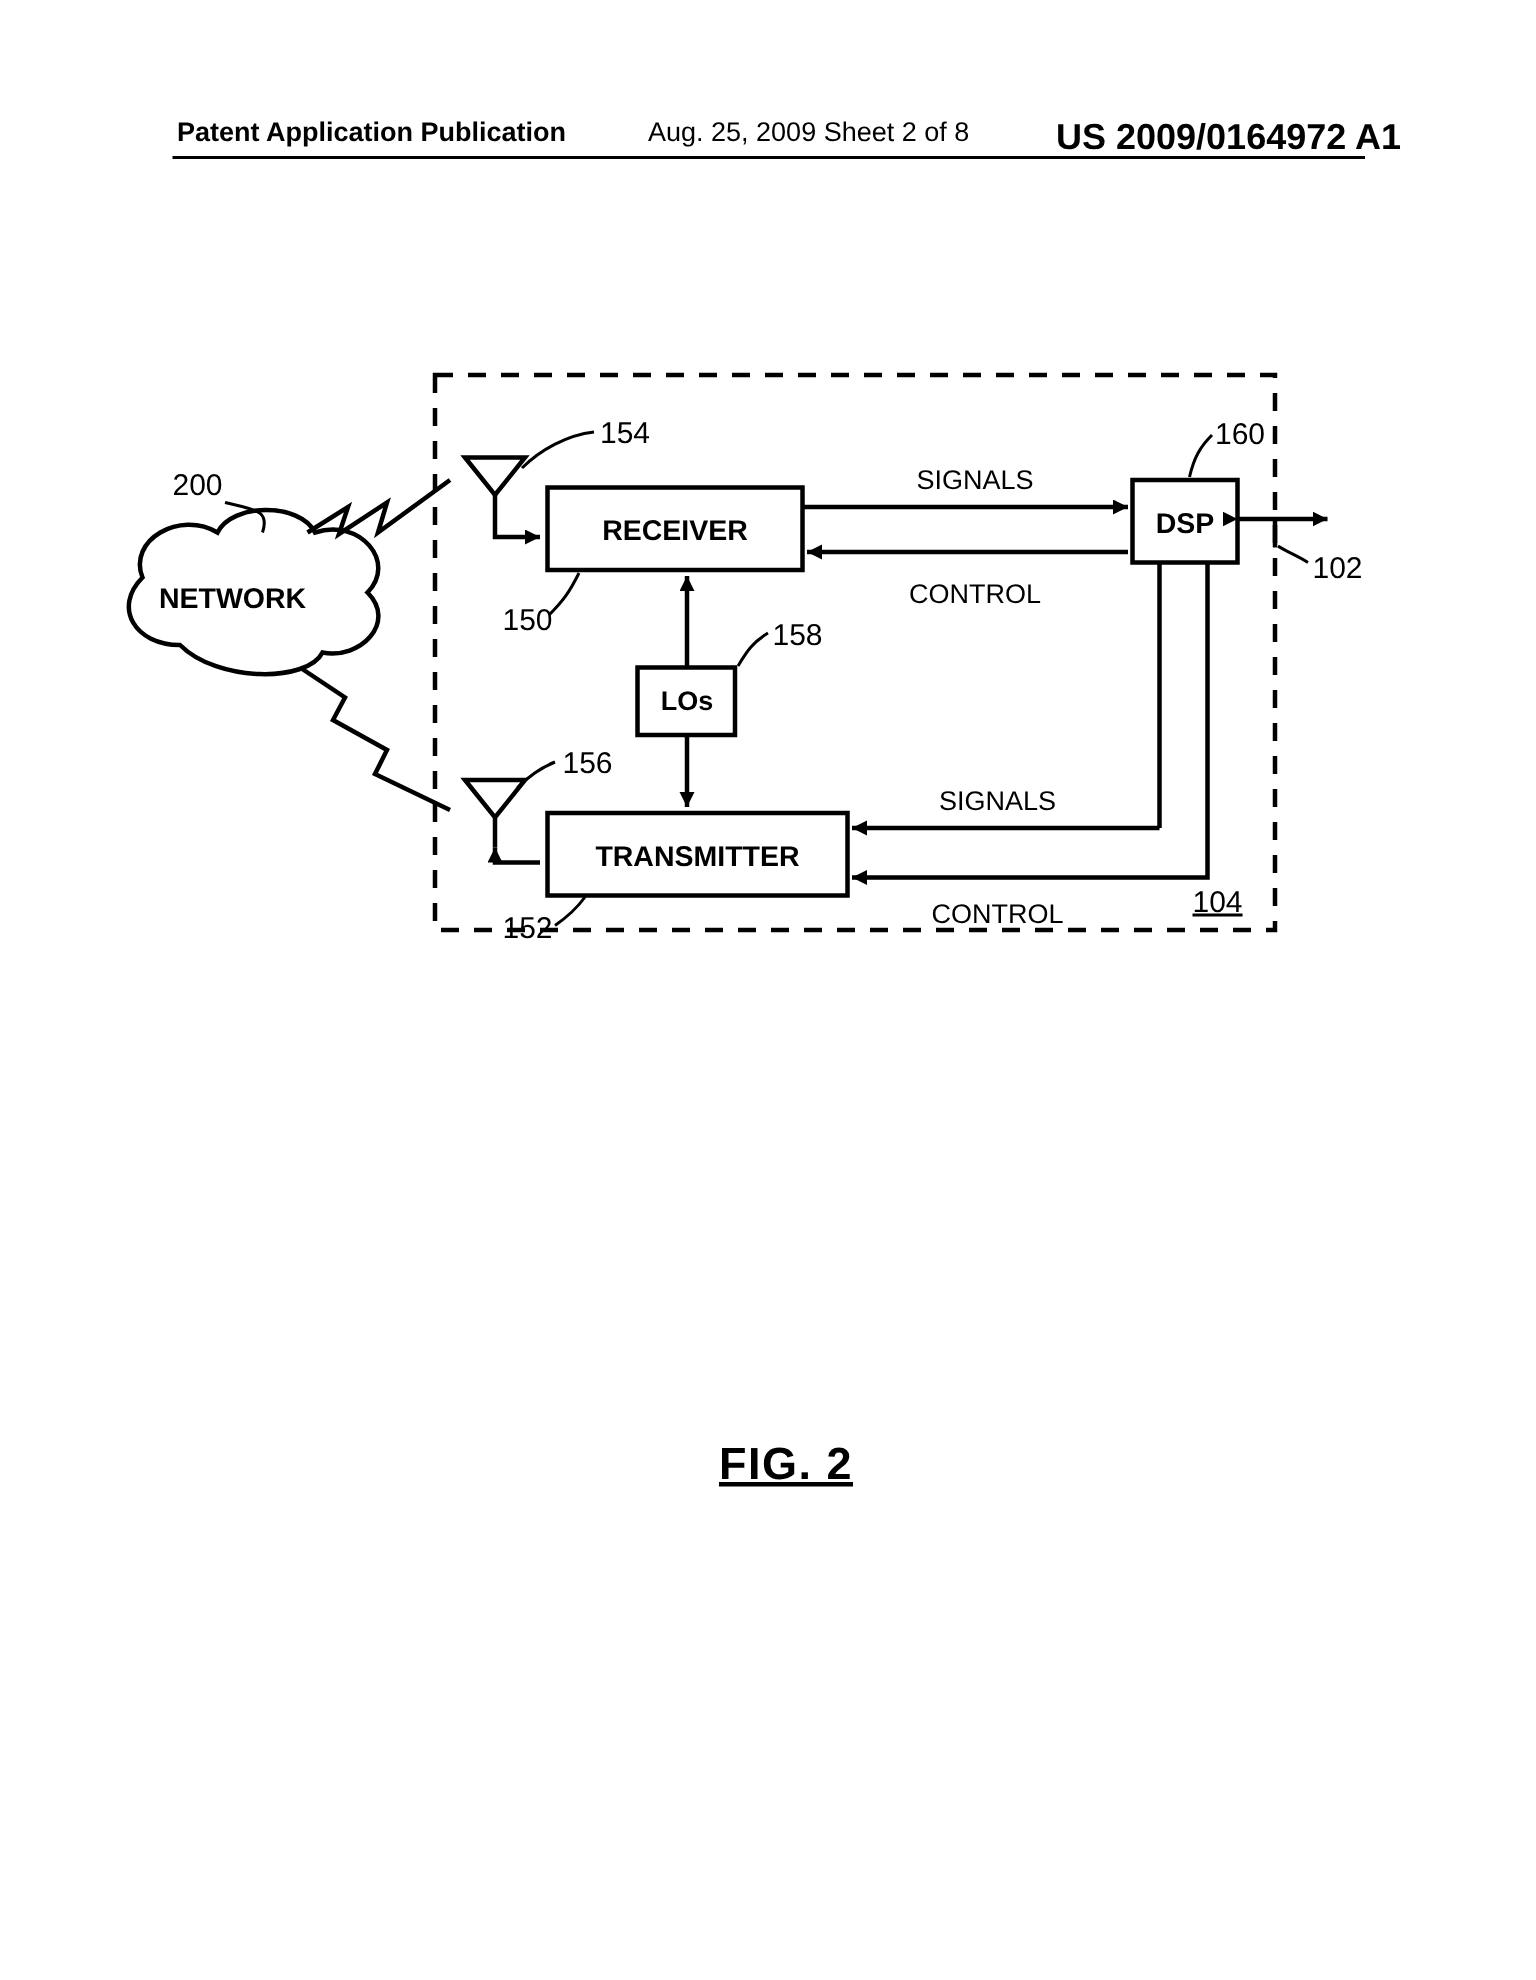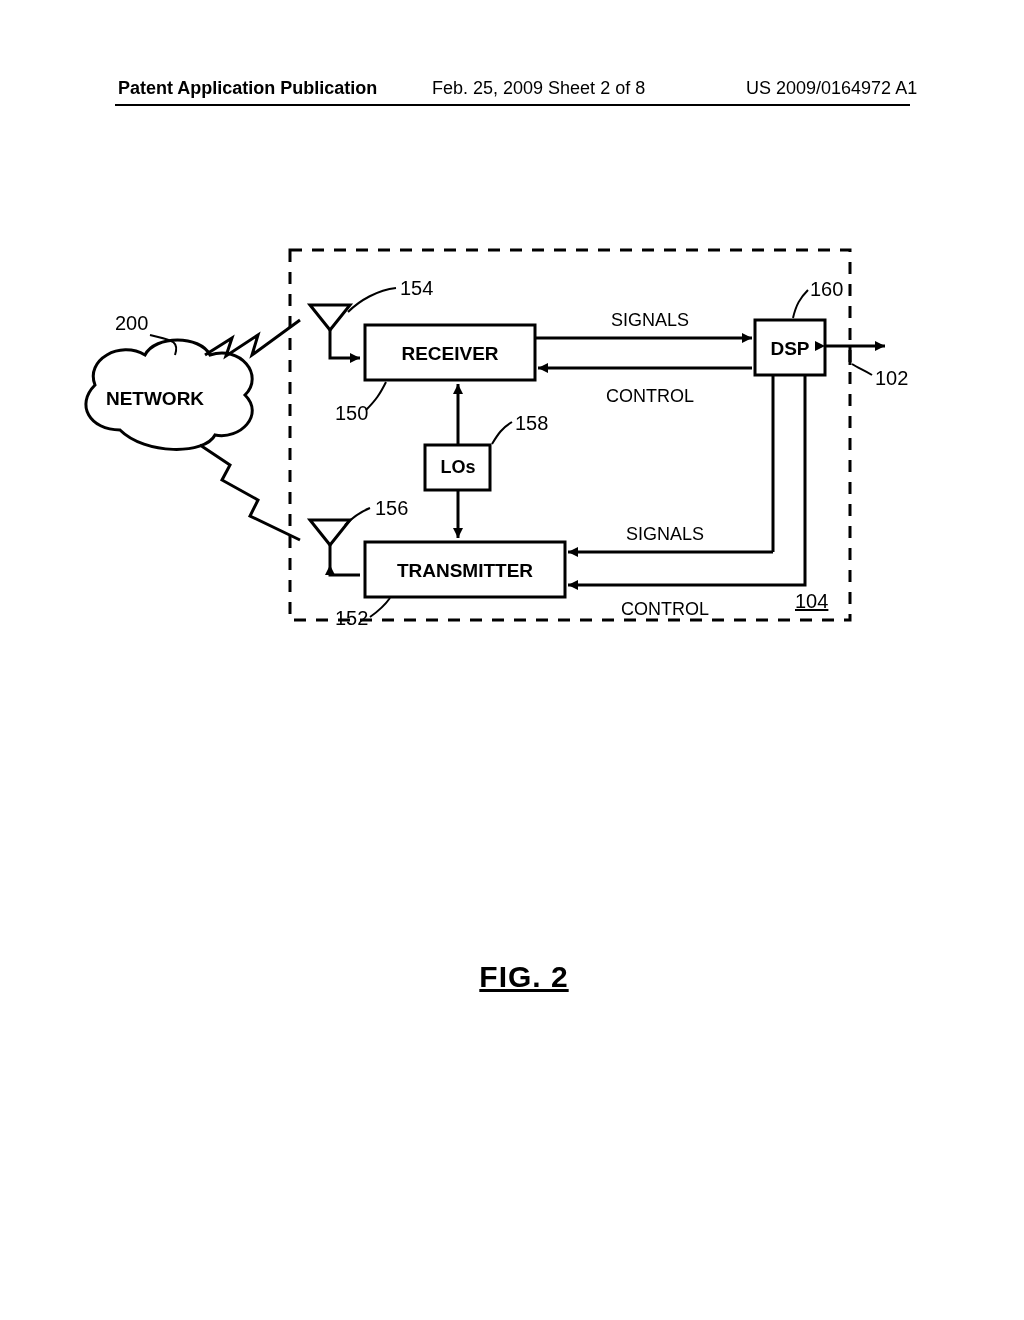--- a/index.html
+++ b/index.html
@@ -33,23 +33,22 @@
   .header-center {
     position: absolute;
     left: 432px;
     top: 0;
     font-size: 18px;
   }
   .header-right {
     position: absolute;
     left: 704px;
     top: 0;
-    font-weight: normal;
-    font-size: 18px;
-    margin-left: 42px;
+    font-weight: bold;
+    font-size: 24px;
   }
   .header-line {
     position: absolute;
     top: 104px;
     left: 115px;
     width: 795px;
     border-top: 2px solid #000;
   }
   .diagram {
     position: absolute;
@@ -71,21 +70,21 @@
     letter-spacing: 1px;
     padding-left: 12px;
   }
 </style>
 </head>
 <body>
 
 <div class="page">
   <div class="header">
     <span class="header-left">Patent Application Publication</span>
-    <span class="header-center">Feb. 25, 2009  Sheet 2 of 8</span>
+    <span class="header-center">Aug. 25, 2009  Sheet 2 of 8</span>
     <span class="header-right">US 2009/0164972 A1</span>
   </div>
   <div class="header-line"></div>
 
   <div class="diagram">
     <svg width="1024" height="500" viewBox="0 0 1024 500">
       <defs>
         <marker id="arrow" markerWidth="12" markerHeight="12" refX="10" refY="5" orient="auto" markerUnits="userSpaceOnUse">
           <path d="M0,0 L10,5 L0,10 z" fill="#000"></path>
         </marker>

